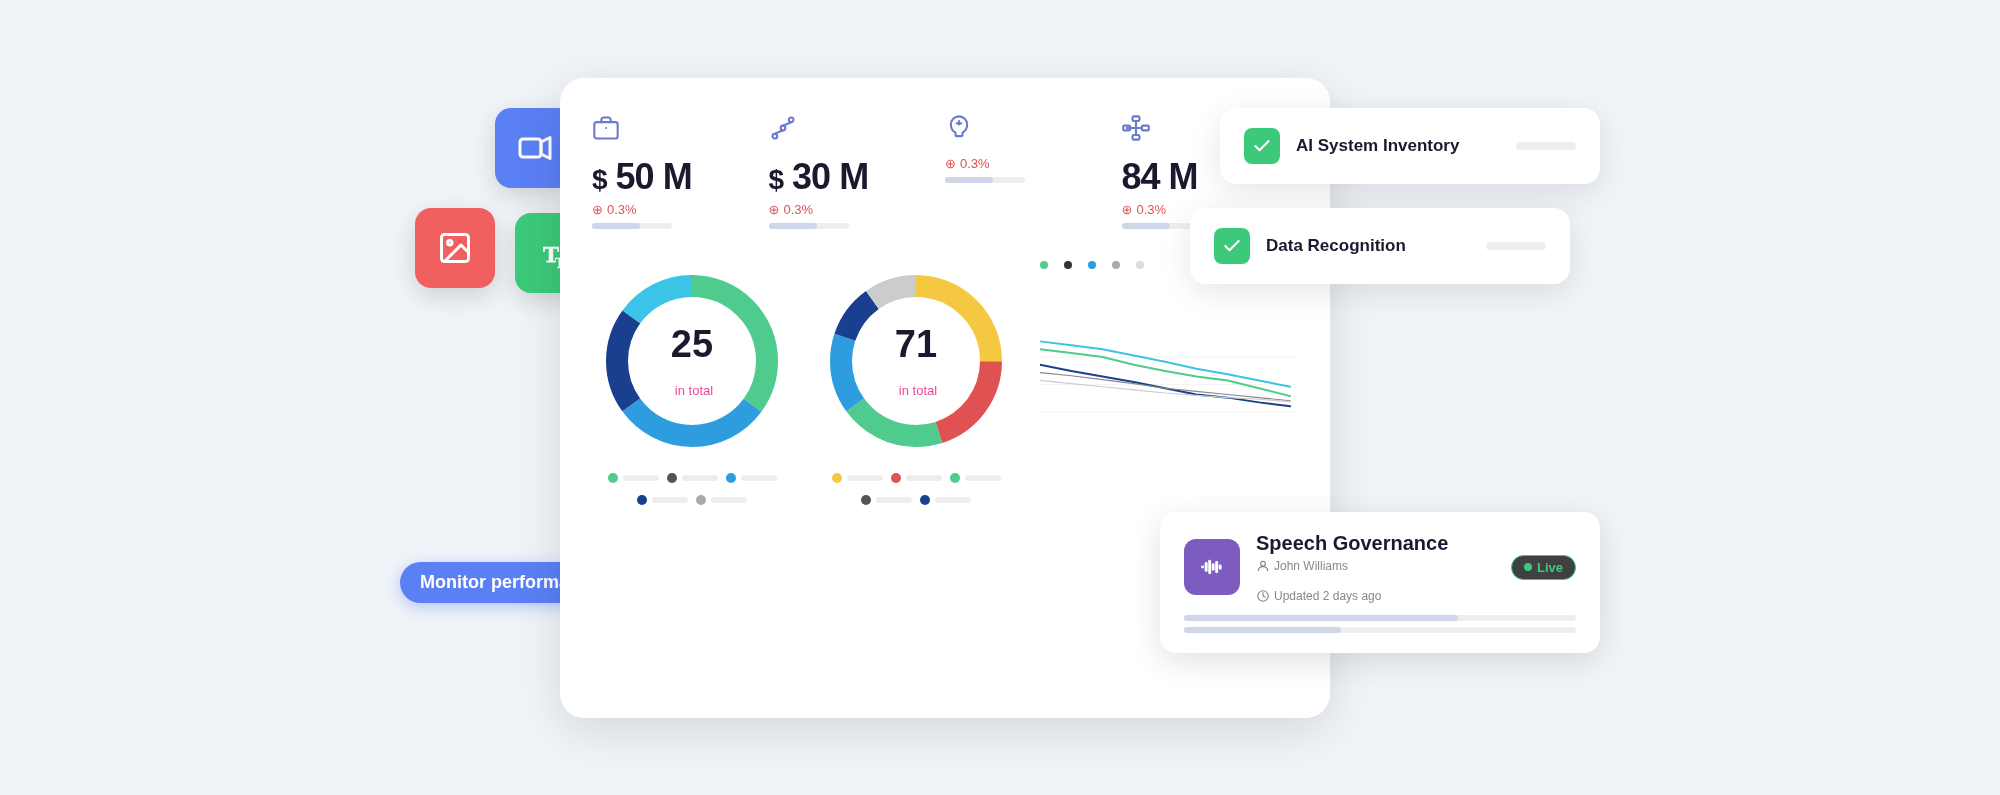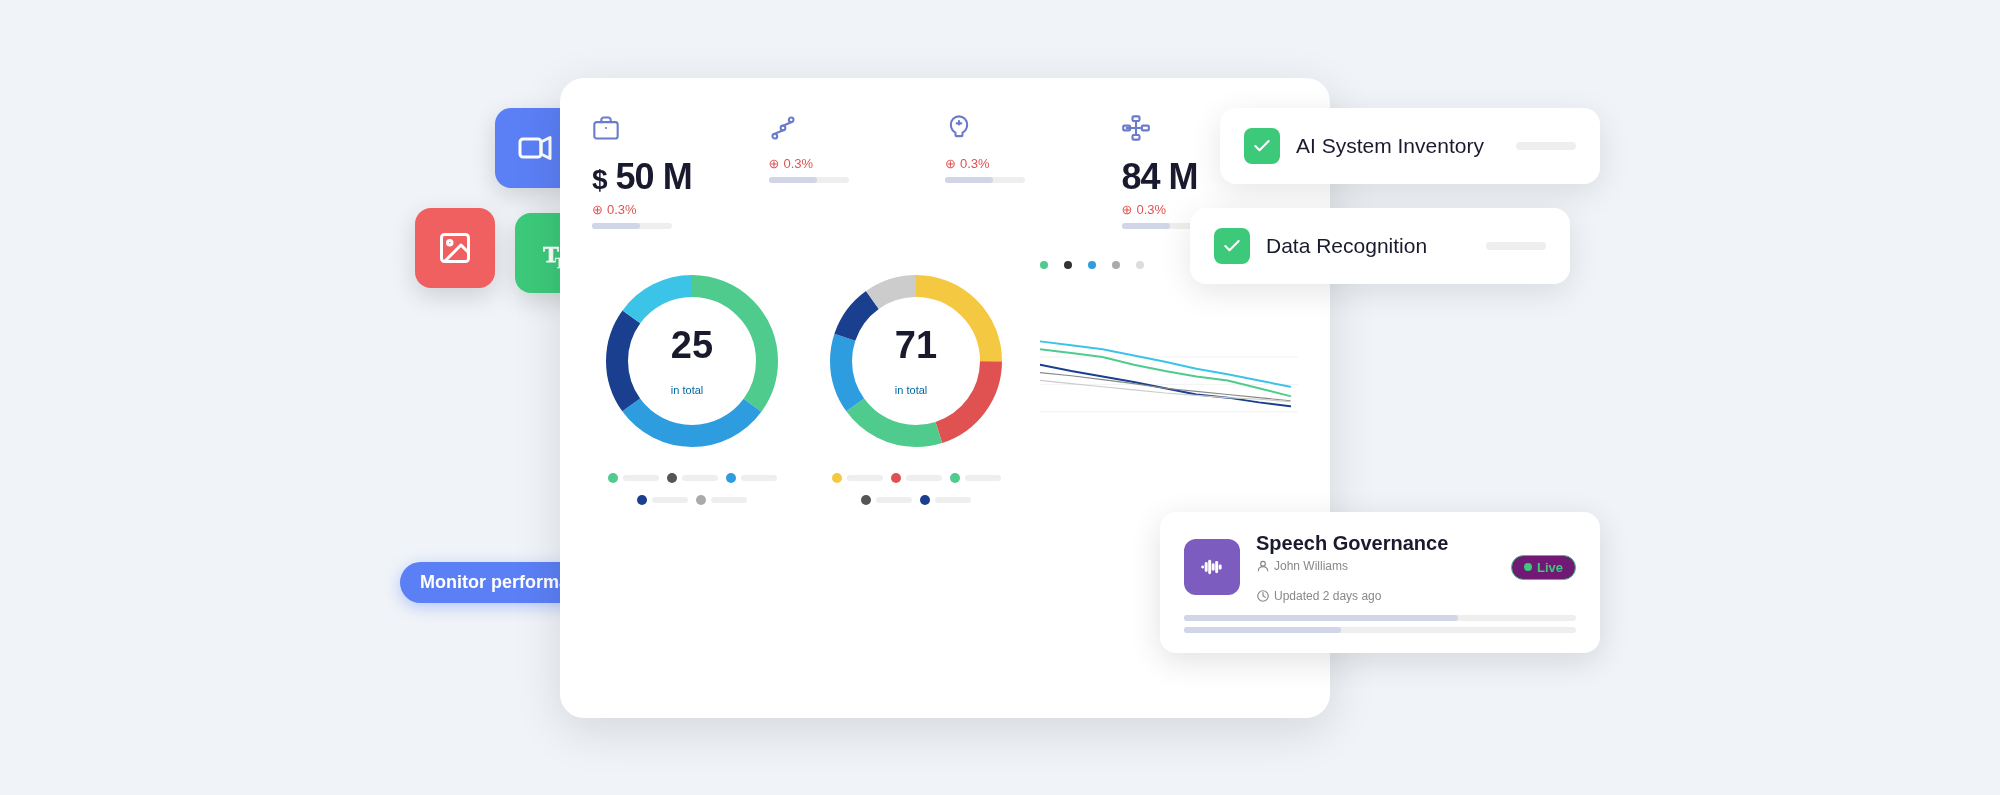--- a/index.html
+++ b/index.html
@@ -171,31 +171,31 @@
     }
     .donut-container svg {
       width: 200px;
       height: 200px;
     }
     .donut-label {
       position: absolute;
       top: 50%;
       left: 50%;
       transform: translate(-50%, -50%);
-      text-align: left;
+      text-align: right;
     }
     .donut-number {
       font-size: 38px;
       font-weight: 700;
       color: #1a1a2e;
       line-height: 1;
     }
     .donut-sub {
-      font-size: 11px;
-      color: #0369a1;
+      font-size: 13px;
+      color: #ec4899;
       margin-top: 20px;
     }
 
     
     .legend-row {
       display: flex;
       flex-wrap: wrap;
       gap: 8px;
       margin-top: 12px;
     }
@@ -272,22 +272,22 @@
     .check-icon svg {
       width: 20px;
       height: 20px;
       stroke: white;
       fill: none;
       stroke-width: 2.5;
       stroke-linecap: round;
       stroke-linejoin: round;
     }
     .checklist-label {
-      font-size: 21px;
-      font-weight: 400;
+      font-size: 17px;
+      font-weight: 700;
       color: #1a1a2e;
       flex: 1;
     }
     .checklist-bar {
       width: 60px;
       height: 8px;
       background: #eee;
       border-radius: 4px;
       flex-shrink: 0;
     }
@@ -341,21 +341,21 @@
       font-size: 12px;
       color: #888;
       flex-direction: column;
     }
     .speech-meta-item {
       display: flex;
       align-items: center;
       gap: 4px;
     }
     .live-badge {
-      background: #701a75;
+      background: #404040;
       border: 1.5px solid #3cc97a;
       color: #3cc97a;
       font-size: 13px;
       font-weight: 600;
       padding: 4px 12px;
       border-radius: 20px;
       display: flex;
       align-items: center;
       gap: 5px;
     }
@@ -437,20 +437,23 @@
 
       <div class="stat-item">
         <div class="stat-icon">
           <svg viewBox="0 0 24 24">
               <circle cx="5" cy="19" r="2"></circle>
               <circle cx="12" cy="12" r="2"></circle>
               <circle cx="19" cy="5" r="2"></circle>
               <line x1="5" y1="17" x2="12" y2="14"></line>
               <line x1="12" y1="10" x2="19" y2="7"></line>
             </svg>
+        </div>
+        <div class="stat-value">
+          <span class="dollar">$</span> 30 M
         </div>
         <div class="stat-change">
           <span>⊕</span>
             <span>0.3%</span>
         </div>
         <div class="stat-bar">
             <div class="stat-bar-fill"></div>
           </div>
       </div>
 

